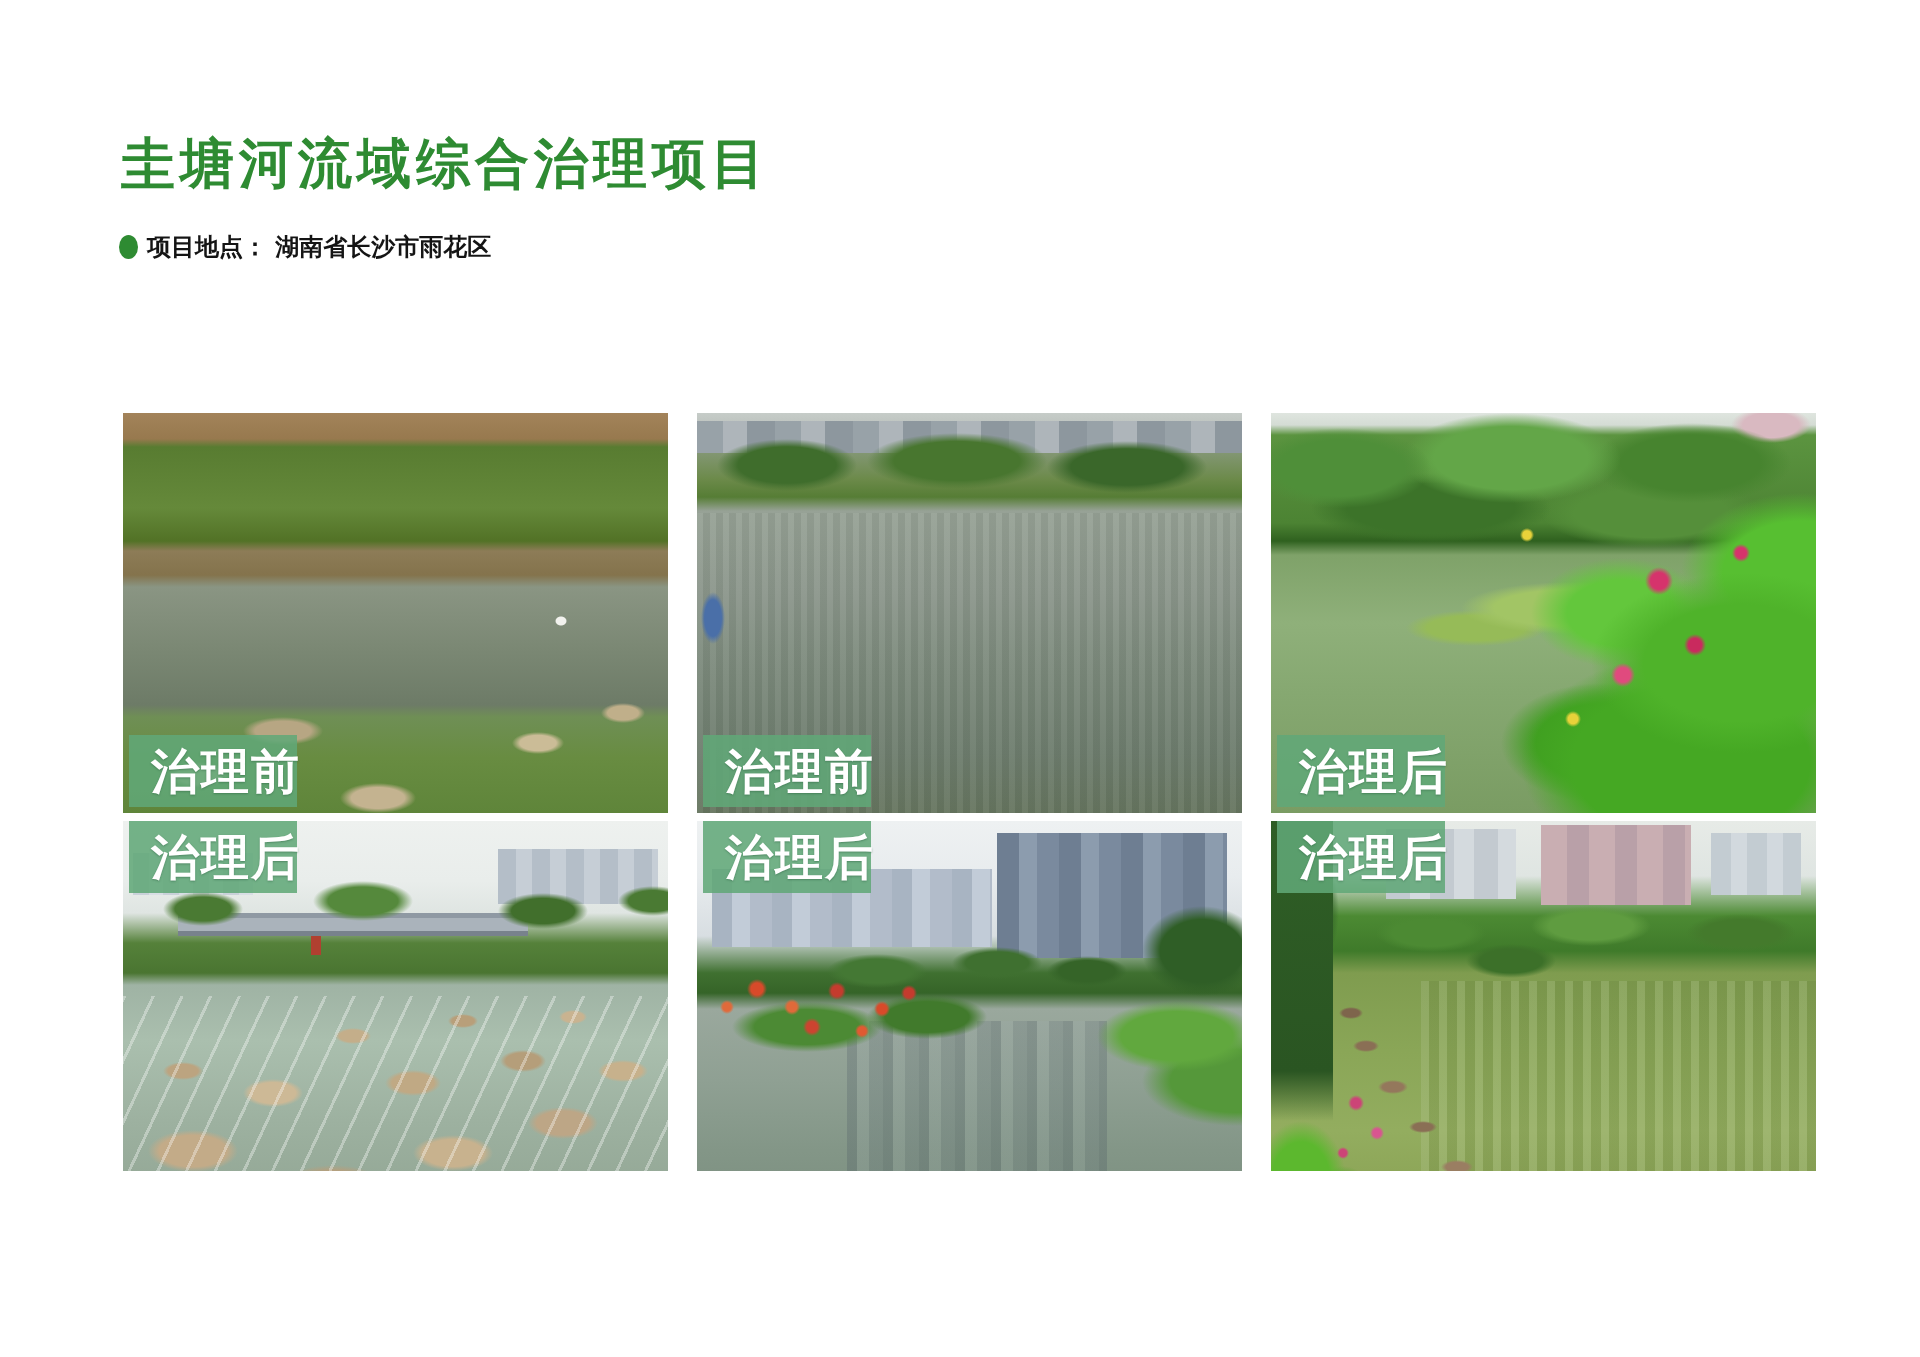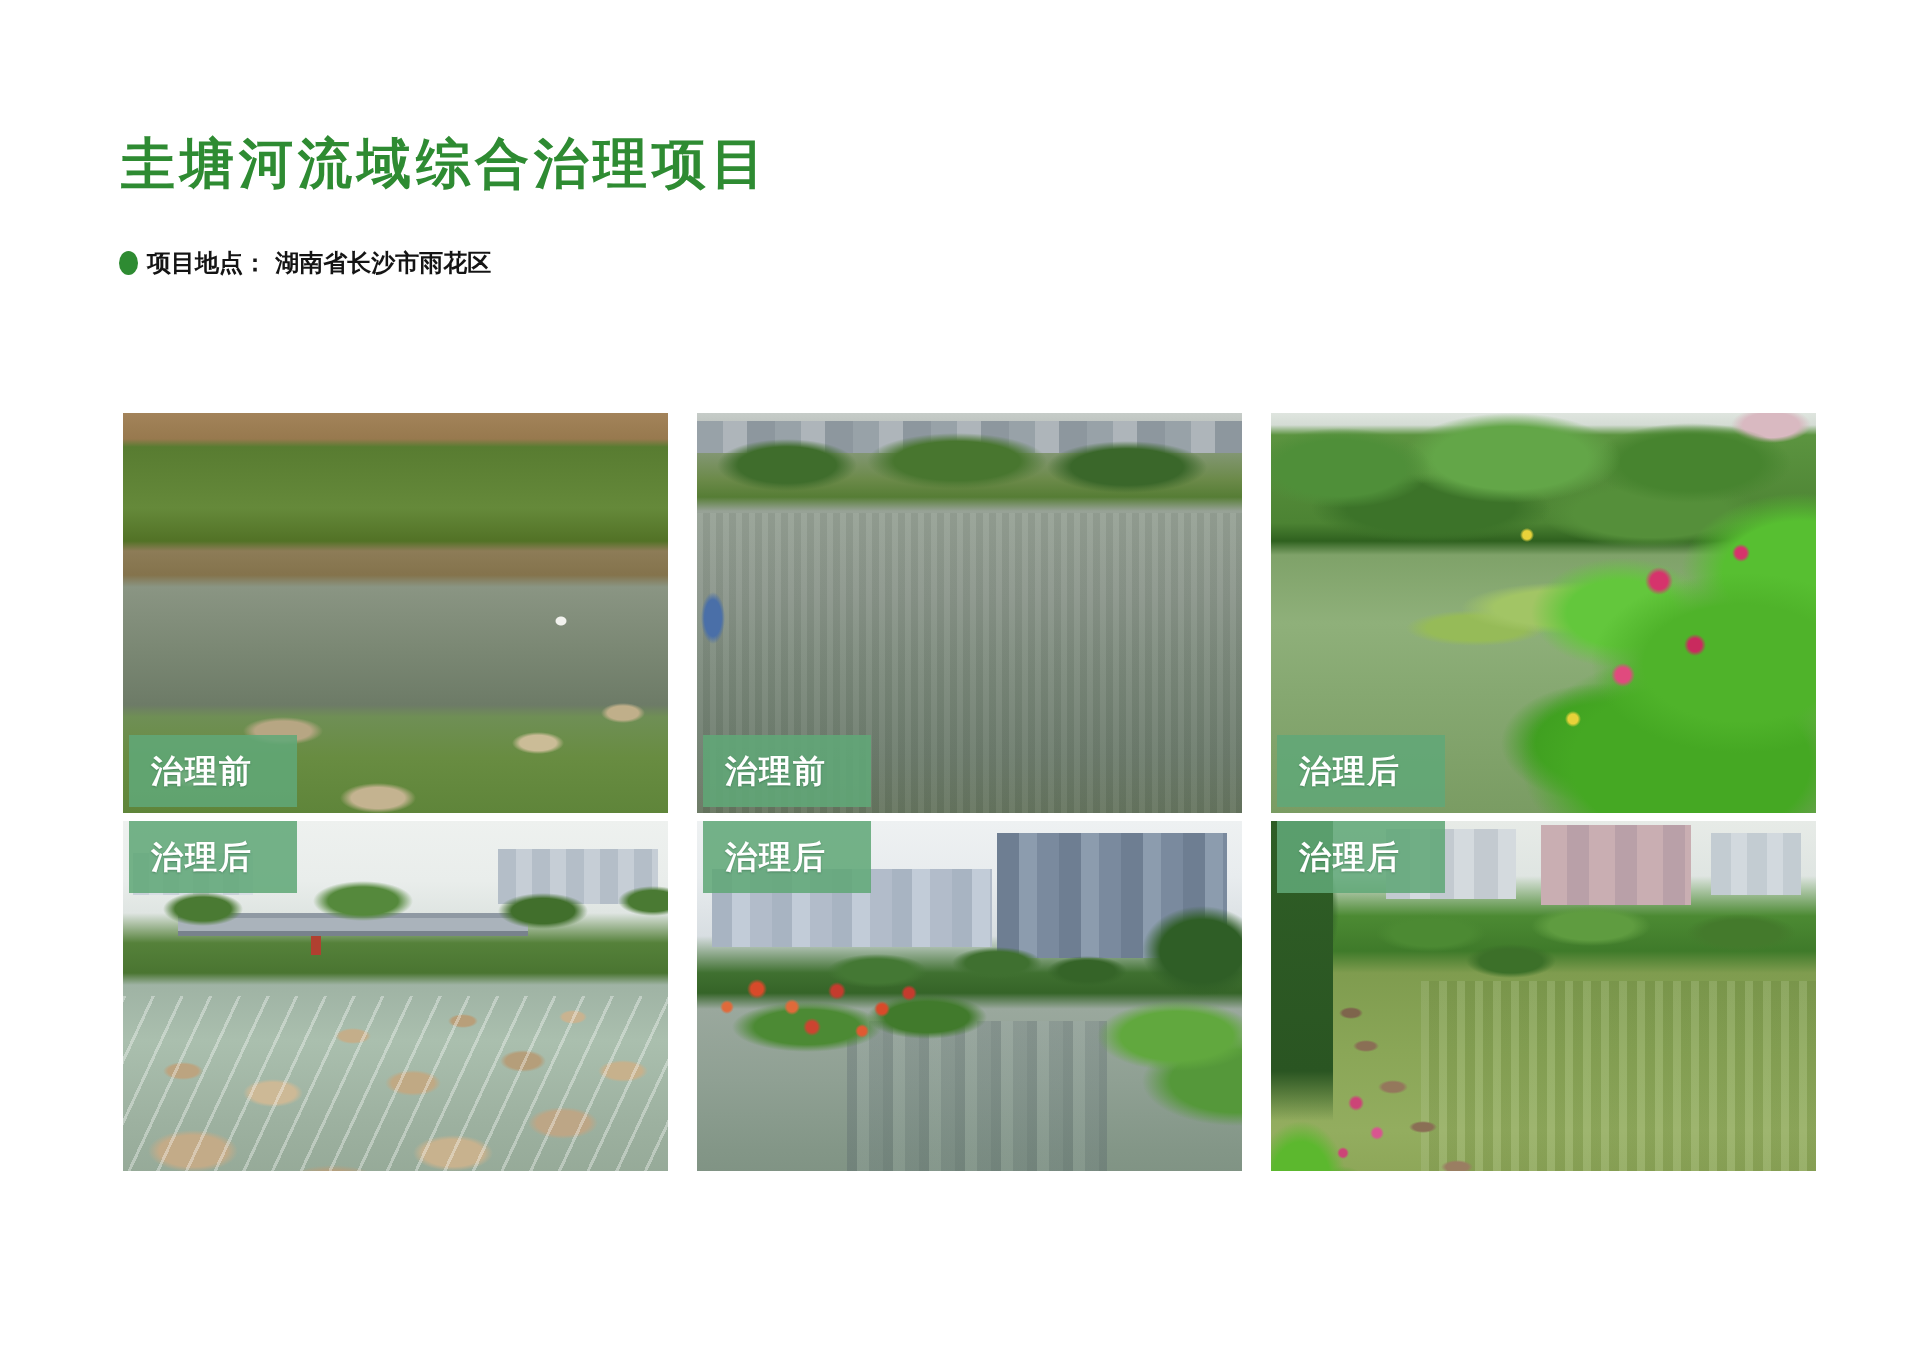--- a/index.html
+++ b/index.html
@@ -18,40 +18,40 @@
     color:#2e8b32;
     white-space:nowrap;
   }
   
   .info-list{
     position:absolute;left:119px;top:234px;width:1630px;
     margin:0;padding:0;list-style:none;
     font-size:24px;font-weight:bold;color:#141414;
     line-height:26.5px;
   }
-  .info-item{margin:16px 0 1px 0;text-align:left;}
+  .info-item{margin:0 0 1px 0;text-align:left;}
   .bullet-dot{
     display:inline-block;width:19px;height:24px;border-radius:50%;
     background:#2e8b32;margin-right:9px;vertical-align:-4px;
   }
   
   .photo{
     position:absolute;width:545px;overflow:hidden;
   }
   .row1{top:413px;height:400px;}
   .row2{top:821px;height:397px;}
   .col1{left:123px;}
   .col2{left:697px;}
   .col3{left:1271px;}
   .photo-label{
     position:absolute;left:6px;
     width:146px;height:72px;line-height:72px;
     padding-left:22px;
     background:rgba(97,168,120,0.87);
-    color:#ffffff;font-size:32px;font-weight:bold;letter-spacing:2px;
+    color:#ffffff;font-size:48px;font-weight:bold;letter-spacing:2px;
     text-shadow:0 1px 2px rgba(40,90,60,0.45);
     white-space:nowrap;
   }
   .label-bottom{bottom:6px;}
   .label-top{top:0;}
 
   
   .scene1{background:
     radial-gradient(30px 13px at 75px 362px, #cfc09c 70%, transparent 100%),
     radial-gradient(38px 15px at 255px 385px, #c4b390 70%, transparent 100%),

